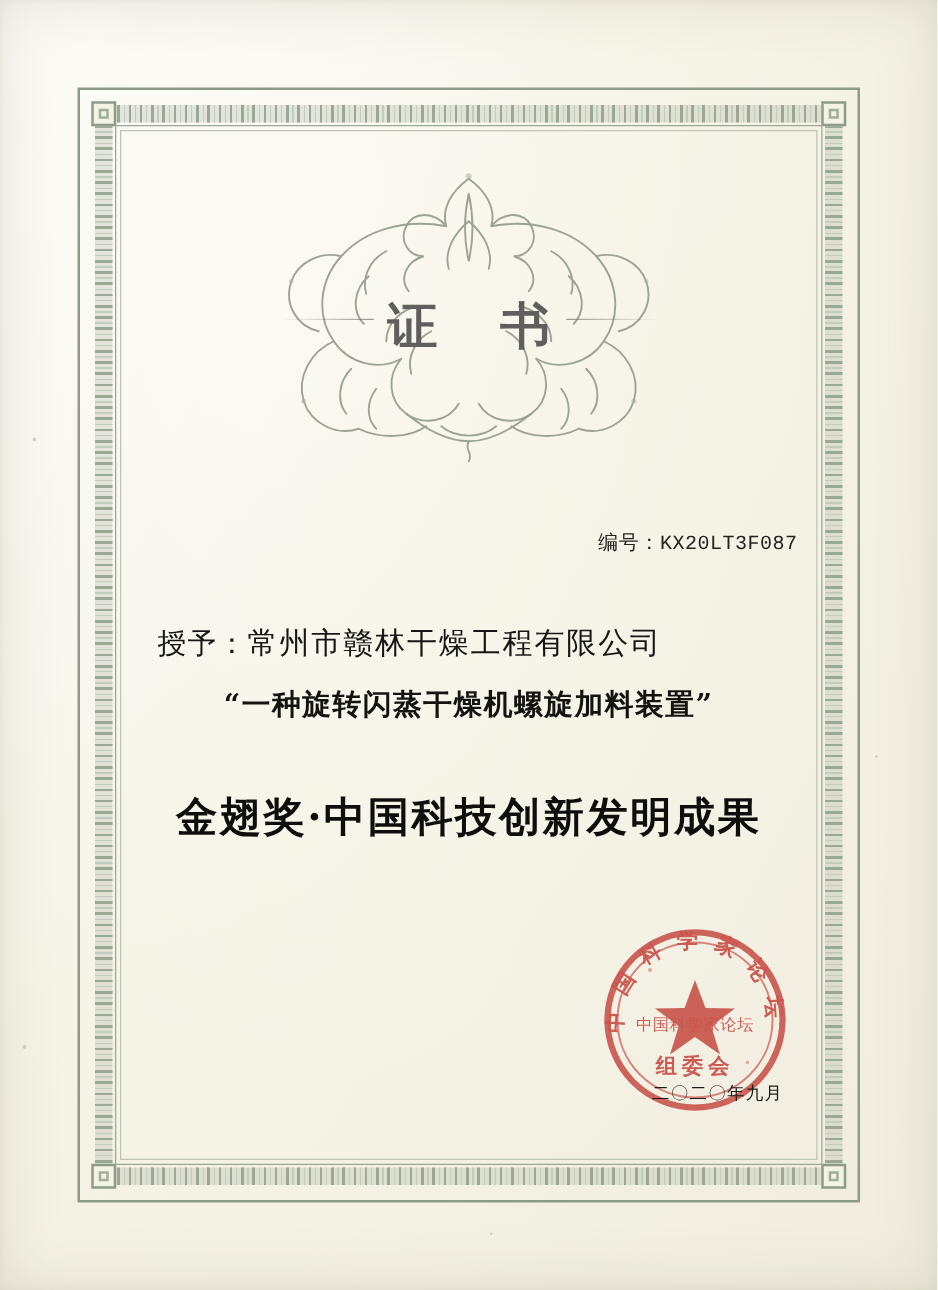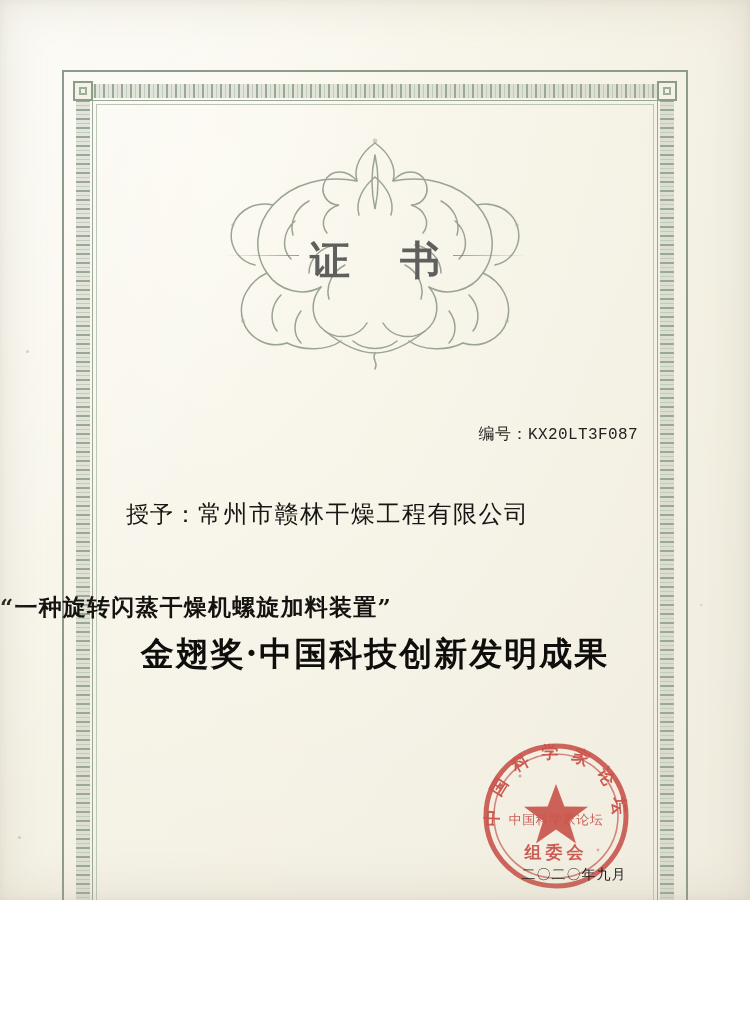--- a/index.html
+++ b/index.html
@@ -11,21 +11,21 @@
     width: 750px;
     height: 1032px;
     font-family: "Liberation Serif", serif;
     overflow: hidden;
   }
 
   
   .page {
     position: relative;
     width: 750px;
-    height: 900px;
+    height: 1032px;
     background:
       radial-gradient(ellipse at 30% 20%, #fbf9f0 0%, #f7f4e9 45%, #f2efe2 100%);
     overflow: hidden;
   }
   .paper-tint {
     position: absolute;
     inset: 0;
     background:
       linear-gradient(118deg, rgba(255,255,255,0.55) 0%, rgba(250,247,236,0.0) 38%, rgba(236,232,218,0.35) 100%);
     pointer-events: none;
@@ -186,27 +186,27 @@
     white-space: nowrap;
   }
   .award-to .prefix { font-size: 23px; margin-top: 22px; }
   .award-to .company { font-weight: normal; letter-spacing: 1.5px; }
 
   .patent-title {
     position: absolute;
     left: 0;
     top: 548px;
     width: 750px;
+    text-align: center;
     font-family: "DejaVu Serif", serif;
     font-weight: bold;
     font-size: 23px;
     letter-spacing: 1.2px;
     color: #151310;
     white-space: nowrap;
-    margin-top: 44px;
   }
 
   .award-name {
     position: absolute;
     left: 0;
     top: 632px;
     width: 750px;
     text-align: center;
     font-family: "DejaVu Serif", serif;
     font-weight: bold;

